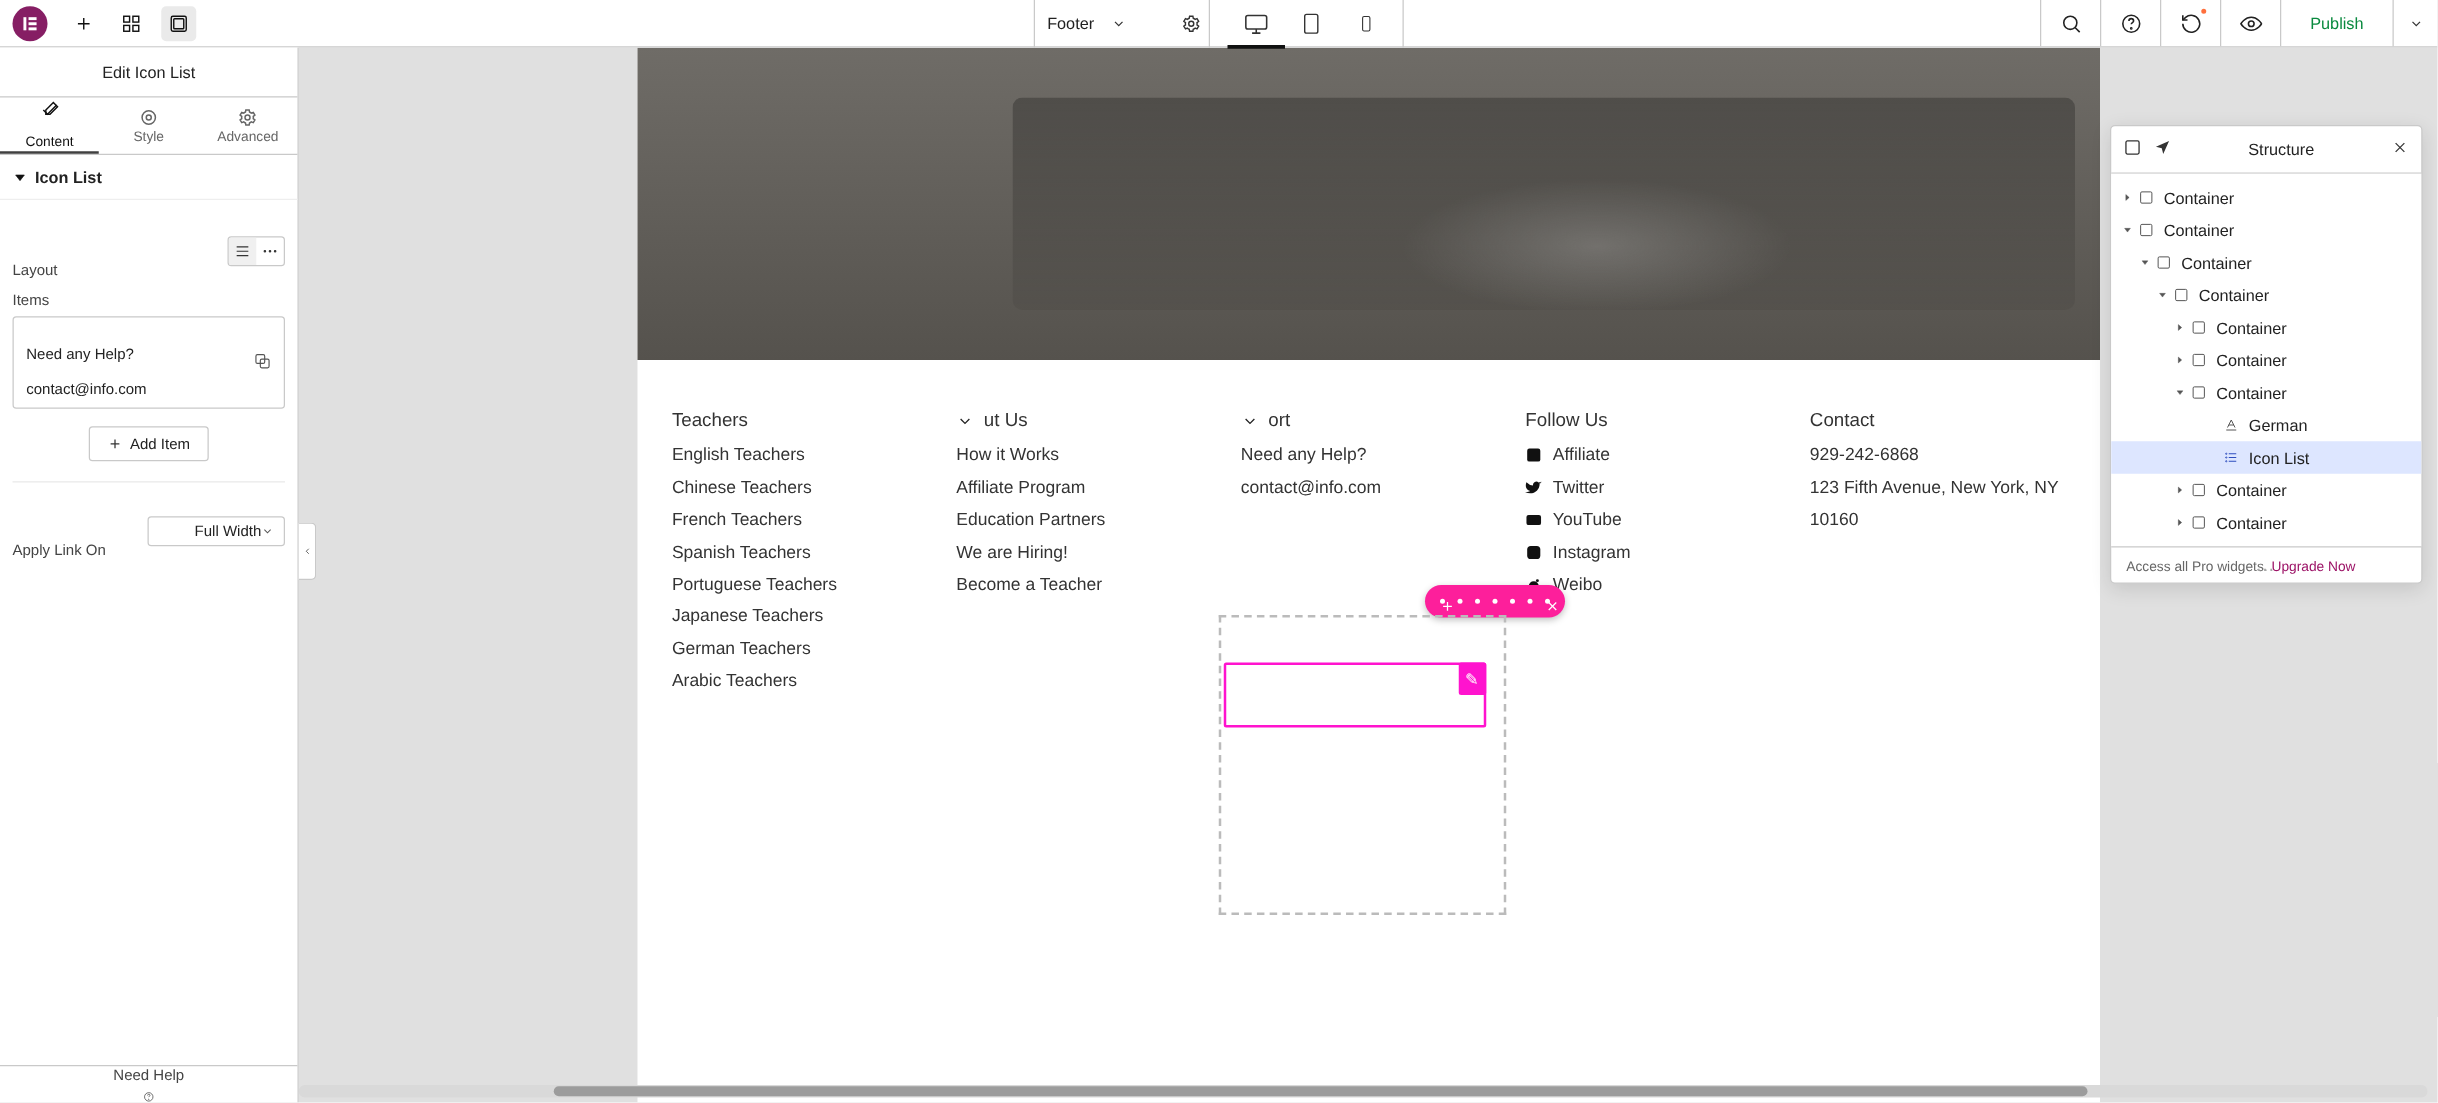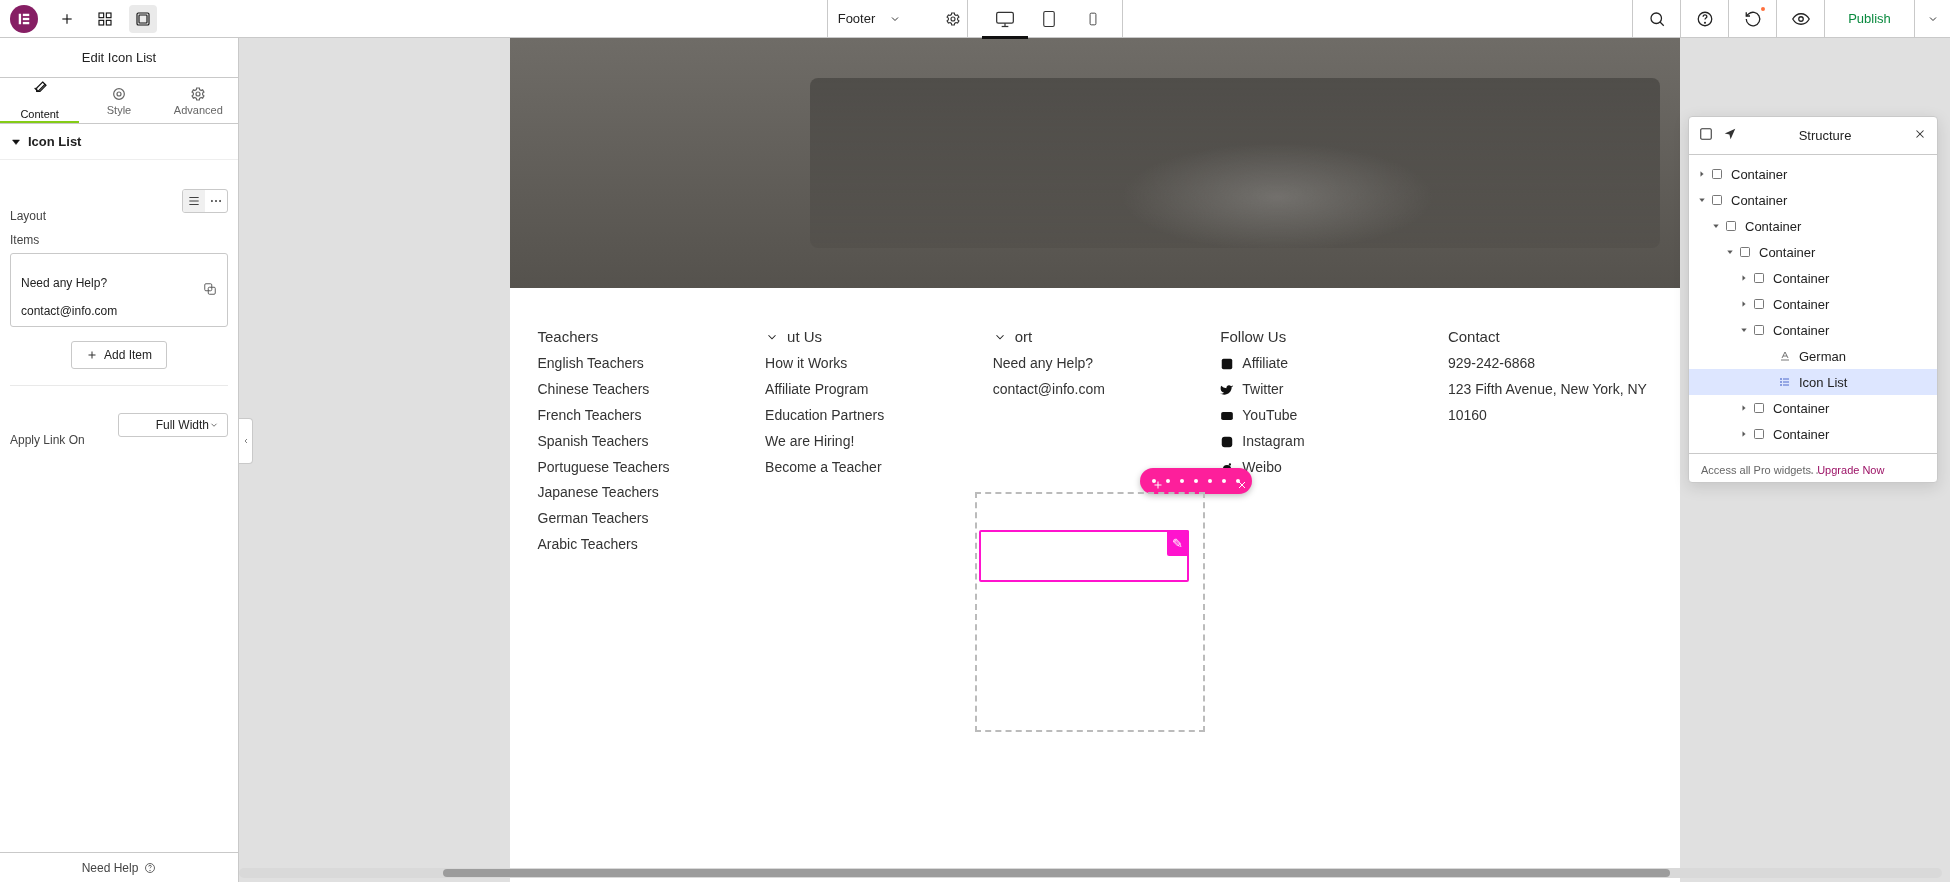--- a/index.html
+++ b/index.html
@@ -103,21 +103,21 @@
     height:40px;display:flex;align-items:center;justify-content:center;
     font-weight:500;border-bottom:1px solid var(--gray-2);
   }
   .sidebar-tabs{
     height:46px;display:flex;border-bottom:1px solid var(--gray-2);
   }
   .sidebar-tab{
     flex:1;display:flex;flex-direction:column;align-items:center;justify-content:center;
     gap:2px;cursor:pointer;color:#666;font-size:11px;
   }
-  .sidebar-tab.active{color:#111;border-bottom:2px solid #84cc16;gap:12px;}
+  .sidebar-tab.active{color:#111;border-bottom:2px solid #404040;gap:12px;}
   .sidebar-tab svg{width:16px;height:16px;stroke:currentColor;fill:none;stroke-width:1.8;}
 
   .section-title{
     display:flex;align-items:center;gap:6px;
     padding:10px 10px;font-weight:600;font-size:13px;
     border-bottom:1px solid #eee;
   }
   .section-title svg{width:12px;height:12px;stroke:#111;fill:#111;}
 
   .sidebar-body{padding:10px;flex:1;overflow:auto;}
@@ -149,21 +149,21 @@
   .select{
     border:1px solid var(--gray-2);border-radius:3px;
     padding:4px 8px;font-size:12px;min-width:110px;
     display:flex;align-items:center;justify-content:flex-end;background:#fff;
   }
   .select svg{width:10px;height:10px;stroke:#555;fill:none;stroke-width:2;}
 
   .sidebar-footer{
     height:30px;border-top:1px solid var(--gray-2);
     display:flex;align-items:center;justify-content:center;gap:6px;
-    font-size:12px;color:#444;
+    font-size:12px;color:#444;flex-direction:column;
   }
   .sidebar-footer svg{width:12px;height:12px;stroke:#555;fill:none;stroke-width:1.8;}
 
   
   .collapse-tab{
     position:absolute;top:50%;left:var(--sidebar-w);
     width:14px;height:46px;background:#fff;
     border:1px solid var(--gray-2);border-left:none;
     border-radius:0 4px 4px 0;
     transform:translateY(-50%);
@@ -240,21 +240,21 @@
     position:absolute;bottom:4px;left:var(--sidebar-w);right:8px;height:10px;
     background:#d9d9d9;border-radius:5px;
   }
   .hscroll .thumb{
     position:absolute;top:1px;bottom:1px;left:12%;width:72%;
     background:#9c9c9c;border-radius:4px;
   }
 
   
   .structure{
-    position:absolute;top:116px;right:12px;width:250px;
+    position:absolute;top:100px;right:12px;width:250px;
     background:#fff;border:1px solid var(--gray-2);border-radius:4px;
     box-shadow:0 4px 16px rgba(0,0,0,.12);
     z-index:20;font-size:13px;
   }
   .structure-head{
     height:38px;display:flex;align-items:center;gap:10px;padding:0 10px;
     border-bottom:1px solid var(--gray-2);
   }
   .structure-head .t{margin:0 auto;font-weight:500;}
   .structure-head .icon svg{width:14px;height:14px;stroke:#333;fill:none;stroke-width:1.8;}

